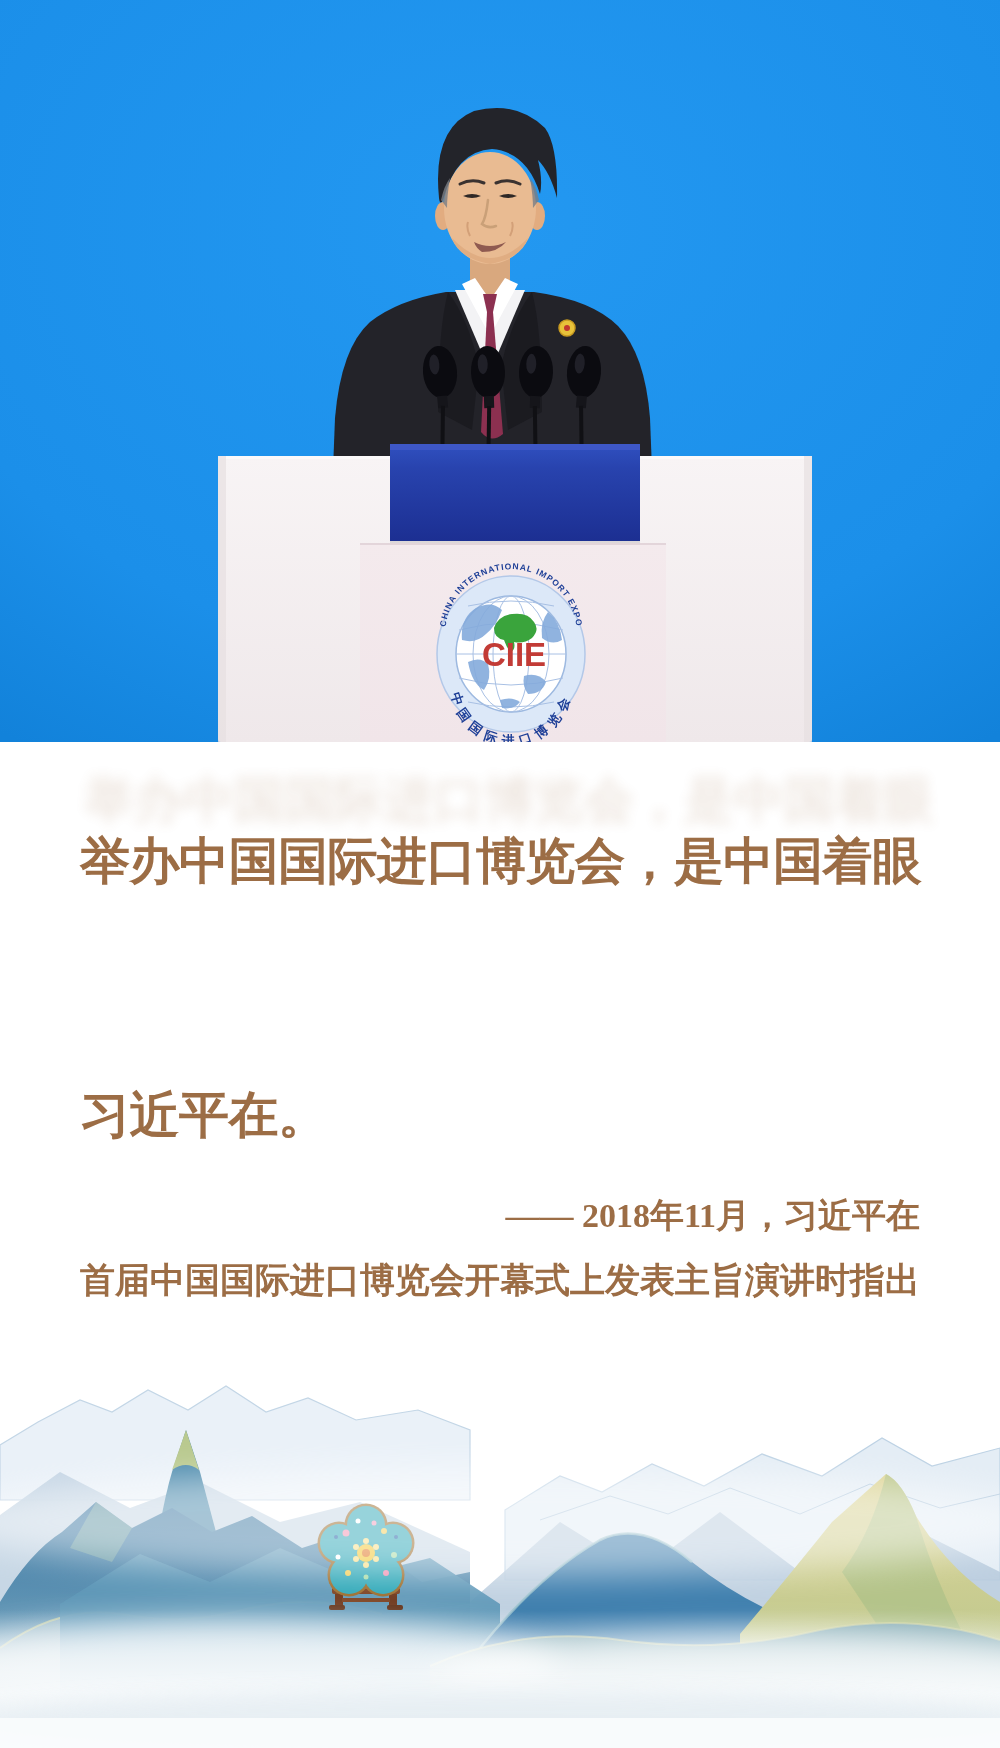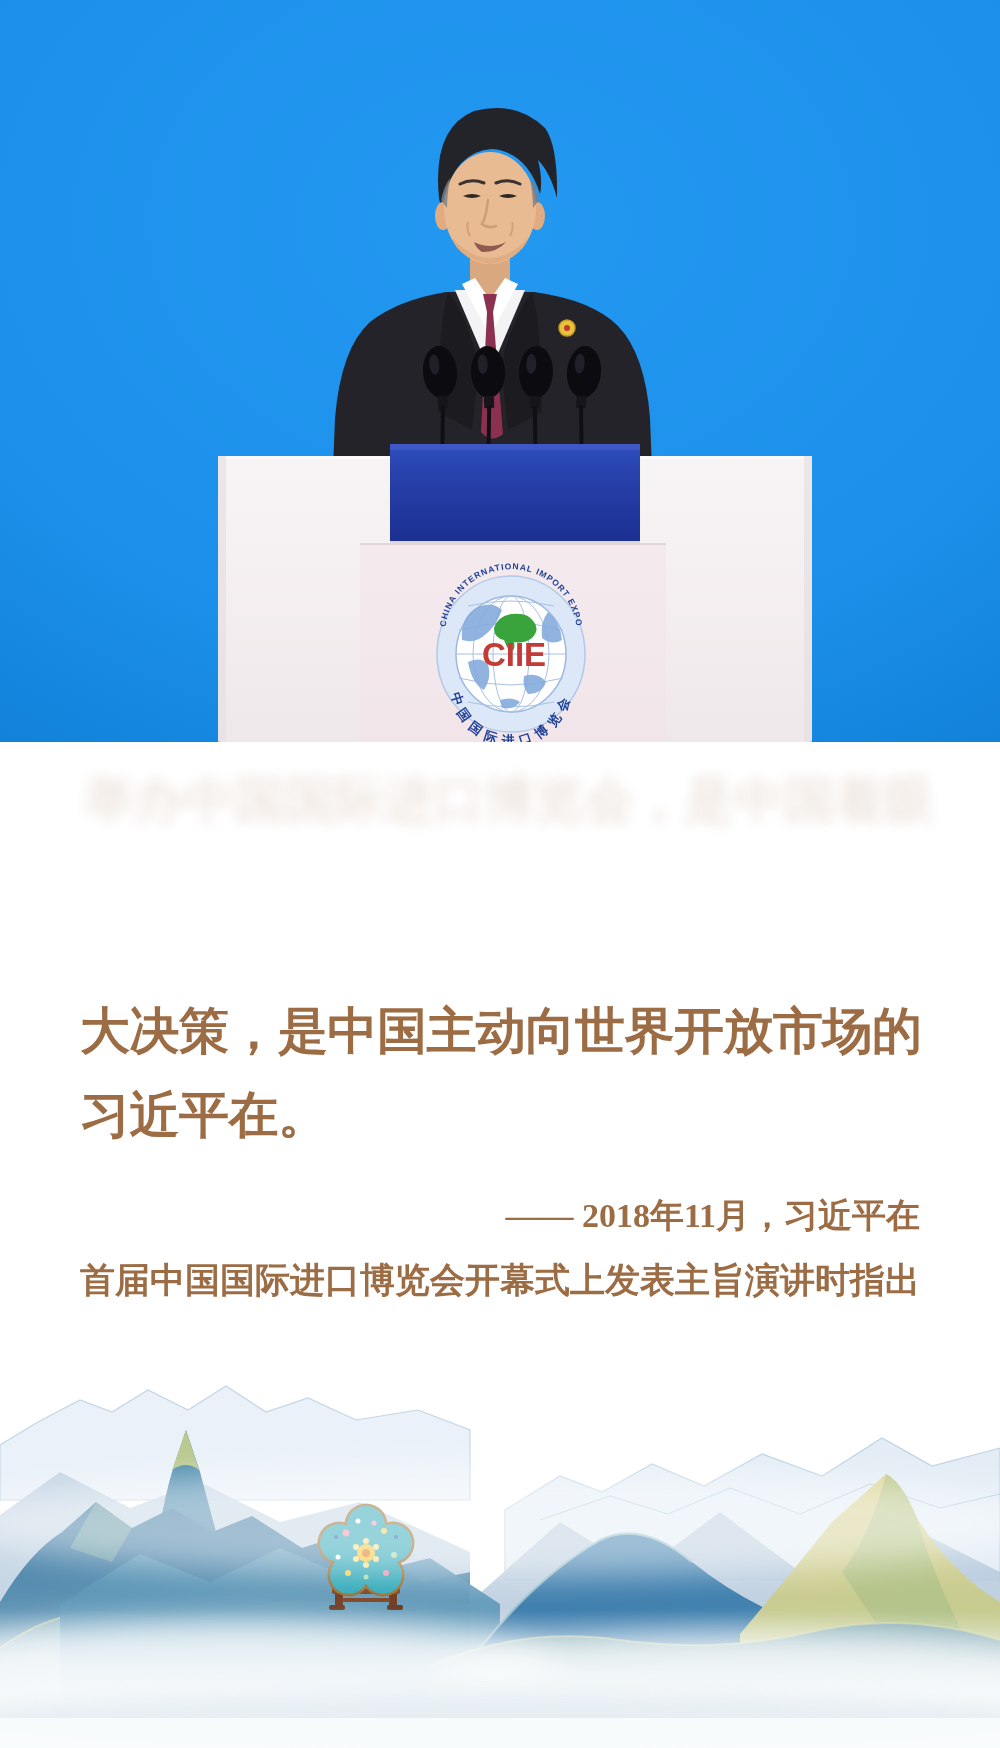--- a/index.html
+++ b/index.html
@@ -158,21 +158,21 @@
       <text font-family="Liberation Sans, sans-serif" font-size="8.5" font-weight="bold" fill="#1e3f97" letter-spacing="1">
         <textPath href="#arcTop" startOffset="50%" text-anchor="middle">CHINA INTERNATIONAL IMPORT EXPO</textPath>
       </text>
       <text font-family="Liberation Sans, sans-serif" font-size="13" font-weight="bold" fill="#1e3f97" letter-spacing="6">
         <textPath href="#arcBottom" startOffset="50%" text-anchor="middle">中国国际进口博览会</textPath>
       </text>
     </g>
   </svg>
 
   <div id="ghost-line">举办中国国际进口博览会，是中国着眼</div>
-  <div id="quote-line-3" class="quote-line">大决策，是中国主动向世界开放市场的</div>
+  <div id="quote-line-1" class="quote-line">举办中国国际进口博览会，是中国着眼</div>
   <div id="quote-line-4" class="quote-line">习近平在。</div>
   <div id="attribution-1">—— 2018年11月，习近平在</div>
   <div id="attribution-2">首届中国国际进口博览会开幕式上发表主旨演讲时指出</div>
 
   <svg id="mountains" viewBox="0 0 1000 478" preserveAspectRatio="none">
     <defs>
       <linearGradient id="gDeep" x1="0" y1="0" x2="0" y2="1">
         <stop offset="0%" stop-color="#3b77a2"></stop>
         <stop offset="100%" stop-color="#7fadc4"></stop>
       </linearGradient>

